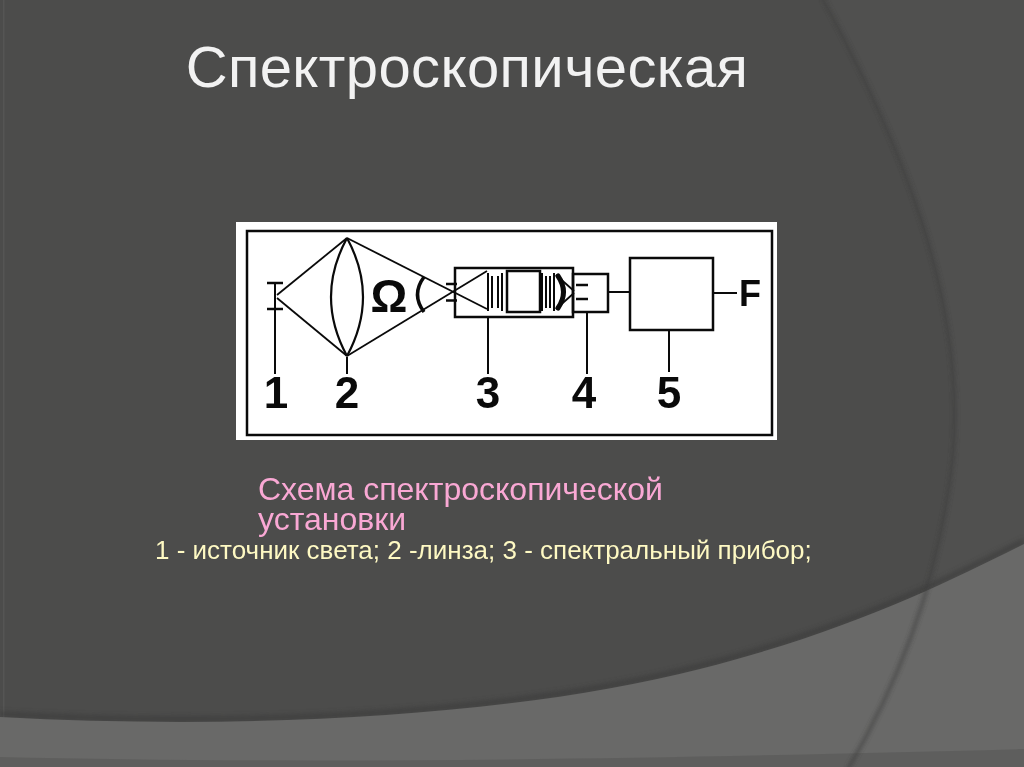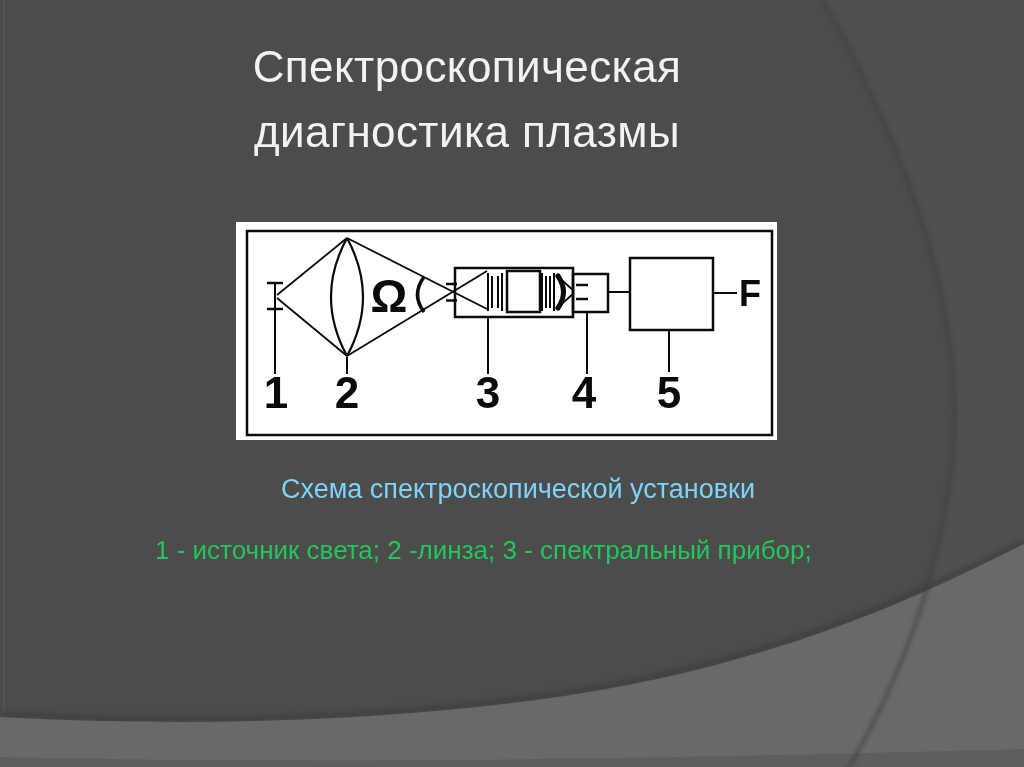--- a/index.html
+++ b/index.html
@@ -9,42 +9,42 @@
     overflow:hidden;
     background:#4c4c4b;
     font-family:"Liberation Sans", sans-serif;
   }
   .bg-decor{position:absolute;left:0;top:0;width:1024px;height:767px;}
   .title{
     position:absolute;
     left:0;top:34px;width:934px;
     text-align:center;
     color:#f2f2f2;
-    font-size:44px;
+    font-size:58px;
     line-height:65px;
     font-weight:400;
     letter-spacing:0.4px;
   }
   .diagram{
     position:absolute;
     left:236px;top:222px;
     width:541px;height:218px;
   }
   .caption{
     position:absolute;
     left:258px;top:474px;width:520px;
-    text-align:center;
-    color:#7dd3fc;
-    font-size:27px;
+    text-align:left;
+    color:#f9a8d4;
+    font-size:32px;
     line-height:30px;
   }
   .legend{
     position:absolute;
     left:155px;top:534px;width:760px;
-    color:#22c55e;
+    color:#fef9c3;
     font-size:26px;
     line-height:32px;
     text-align:left;
   }
   svg text{font-family:"Liberation Sans", sans-serif;}
 </style>
 </head>
 <body>
 
 <div class="slide">
@@ -65,21 +65,20 @@
 
     <path d="M0,717 C260,731 520,715 700,669 C850,631 950,581 1024,544 L1024,767 L0,767 Z" fill="#696968"></path>
 
     <path d="M0,757 C300,764 620,760 1024,749 L1024,767 L0,767 Z" fill="#5d5d5c" opacity="0.9"></path>
 
     <path d="M823,-2 C900,140 968,300 953,460 C941,570 903,675 848,769" fill="none" stroke="#3e3e3d" stroke-width="2.6" opacity="0.85" filter="url(#soft)"></path>
   </svg>
 
   <div class="title">
     <div>Спектроскопическая</div>
-    <div>диагностика плазмы</div>
   </div>
 
   <div class="diagram">
     <svg viewBox="0 0 541 218" width="541" height="218">
 
       <rect x="0" y="0" width="541" height="218" fill="#ffffff"></rect>
       <rect x="11" y="9" width="525" height="204" fill="none" stroke="#0a0a0a" stroke-width="2.5"></rect>
 
       <g stroke="#0a0a0a" fill="none">
         <line x1="39" y1="60" x2="39" y2="152" stroke-width="2"></line>

